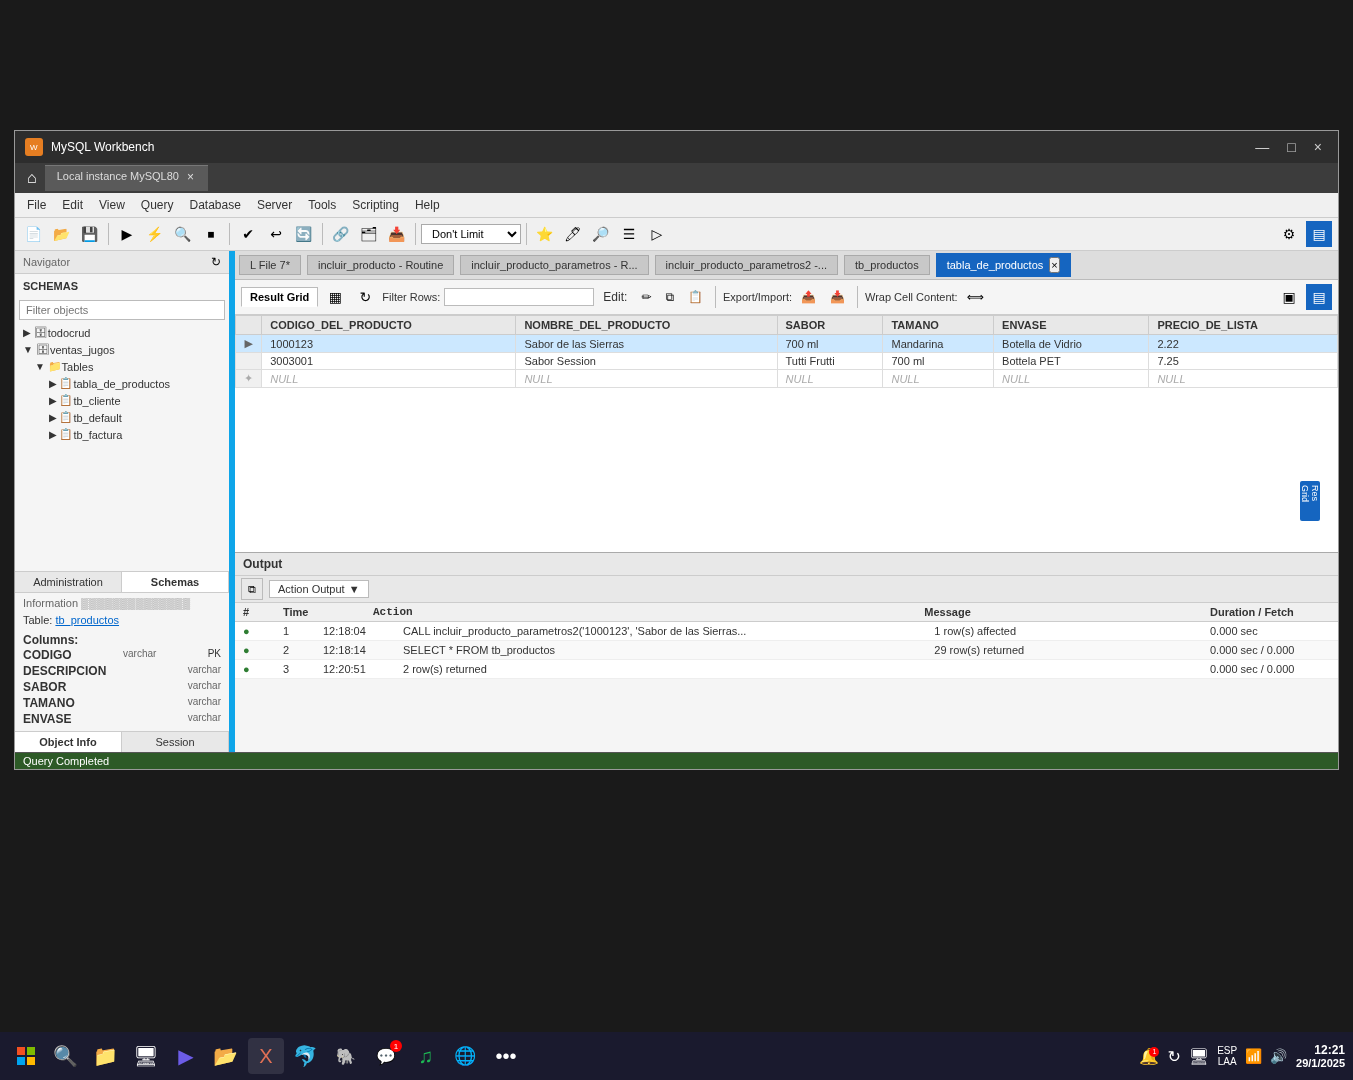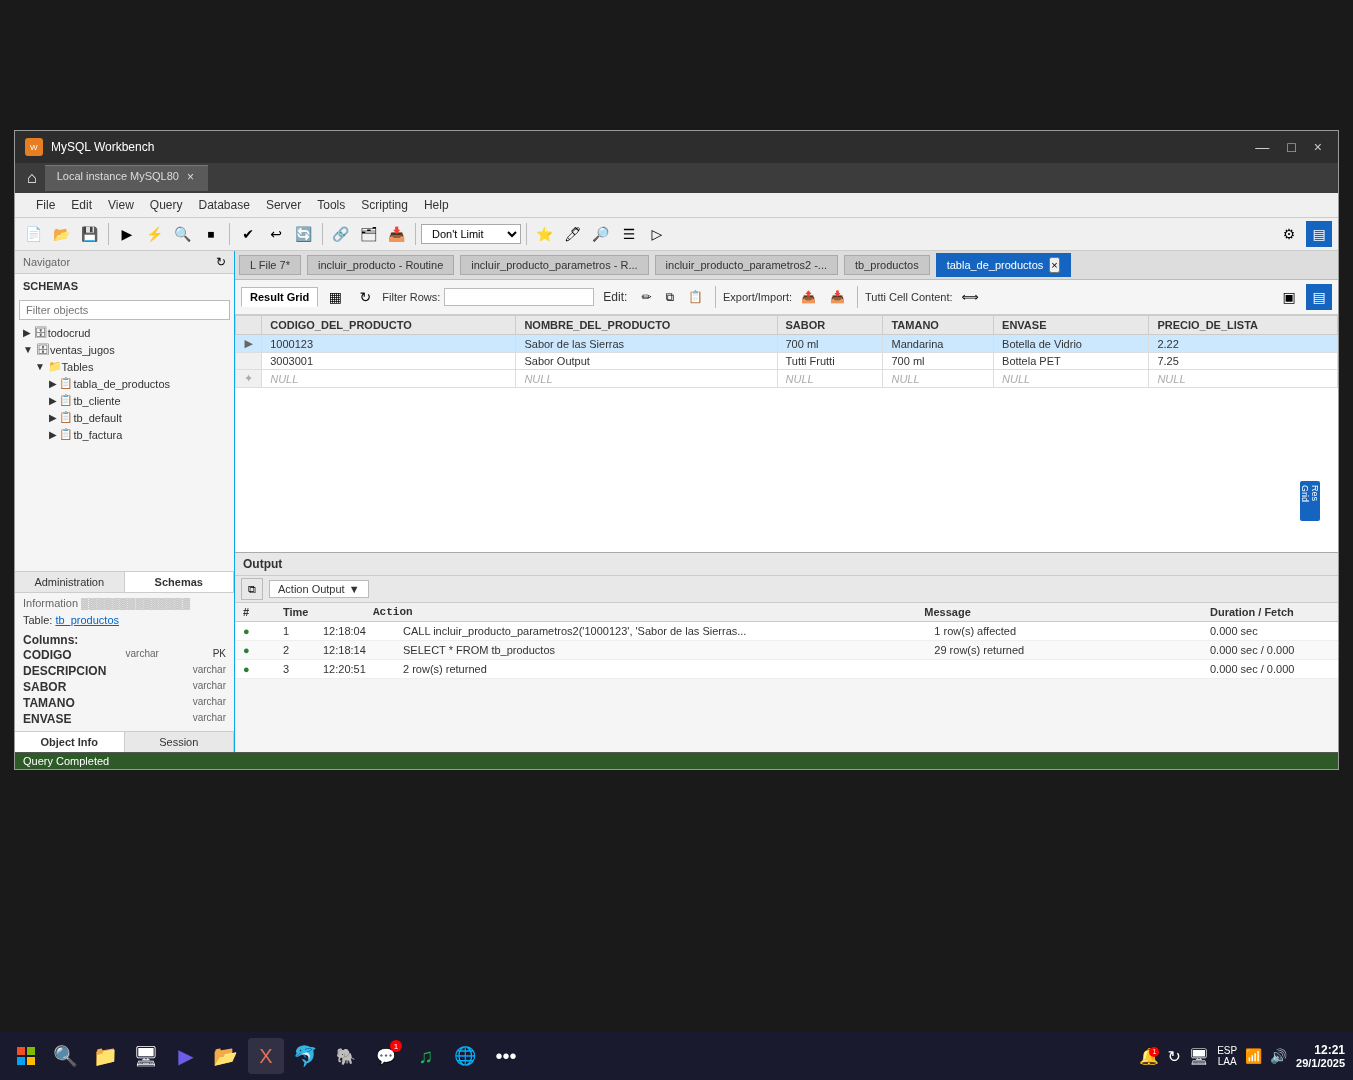--- a/index.html
+++ b/index.html
@@ -14,36 +14,36 @@
     .title-bar-controls { display: flex; gap: 6px; }
     .title-bar-btn { color: #ccc; background: none; border: none; cursor: pointer; padding: 2px 6px; font-size: 14px; }
     
     
     .tab-bar { background: #3c3c3c; display: flex; align-items: center; padding: 0 4px; flex-shrink: 0; height: 30px; }
     .home-btn { background: none; border: none; color: #fff; padding: 4px 8px; cursor: pointer; font-size: 16px; }
     .tab { background: #5a5a5a; color: #ddd; padding: 4px 12px; margin-right: 2px; font-size: 11px; display: flex; align-items: flex-start; gap: 6px; cursor: pointer; border-top: 1px solid #777; min-width: 120px; height: 26px; }
     .tab-close { background: none; border: none; color: inherit; cursor: pointer; font-size: 12px; padding: 0 2px; }
     
     
-    .menu-bar { background: #f0f0f0; display: flex; align-items: flex-end; border-bottom: 1px solid #ccc; padding: 2px 13px; flex-shrink: 0; }
+    .menu-bar { background: #f0f0f0; display: flex; align-items: flex-end; border-bottom: 1px solid #ccc; padding: 2px 4px; flex-shrink: 0; }
     .menu-item { padding: 3px 8px; cursor: pointer; font-size: 12px; }
     
     
     .toolbar { background: #f0f0f0; display: flex; align-items: center; padding: 3px 6px; border-bottom: 1px solid #ccc; gap: 2px; flex-shrink: 0; }
     .tool-btn { width: 26px; height: 26px; background: none; border: 1px solid transparent; cursor: pointer; display: flex; align-items: center; justify-content: center; font-size: 14px; }
     .toolbar-sep { width: 1px; height: 22px; background: #bbb; margin: 0 3px; }
     .limit-select { padding: 2px 6px; border: 1px solid #aaa; background: white; font-size: 11px; width: 100px; }
     .toolbar-spacer { flex: 1; }
     .toolbar-right { display: flex; gap: 4px; }
     
     
     .main-content { display: flex; flex: 1; overflow: hidden; }
     
     
-    .navigator { width: 220px; background: #f5f5f5; border-right: 1px solid #0ea5e9; display: flex; flex-direction: column; flex-shrink: 0; overflow: hidden; }
+    .navigator { width: 220px; background: #f5f5f5; border-right: 6px solid #0ea5e9; display: flex; flex-direction: column; flex-shrink: 0; overflow: hidden; }
     .nav-header { padding: 4px 8px; font-size: 11px; color: #666; background: #e8e8e8; border-bottom: 1px solid #ccc; display: flex; align-items: center; justify-content: space-between; }
     .nav-section-title { font-weight: bold; font-size: 11px; padding: 6px 8px 4px; }
     .filter-box { margin: 4px; }
     .filter-input { width: 100%; padding: 3px 6px; border: 1px solid #bbb; font-size: 11px; }
     .tree-item { display: flex; align-items: center; padding: 2px 8px; cursor: pointer; font-size: 11px; }
     .tree-item .arrow { margin-right: 3px; font-size: 10px; }
     .tree-child { padding-left: 20px; }
     .tree-child2 { padding-left: 34px; }
     
     .nav-bottom { border-top: 1px solid #ccc; }
@@ -320,21 +320,21 @@
           <input class="filter-rows-input" type="text" style="">
           <span class="edit-btn">Edit:</span>
           <button class="edit-btn">✏</button>
           <button class="edit-btn">⧉</button>
           <button class="edit-btn">📋</button>
           <div class="toolbar-sep"></div>
           <span class="export-label">Export/Import:</span>
           <button class="edit-btn">📤</button>
           <button class="edit-btn">📥</button>
           <div class="toolbar-sep"></div>
-          <span class="wrap-label">Tutti Cell Content:</span>
+          <span class="wrap-label">Wrap Cell Content:</span>
           <button class="edit-btn">⟺</button>
           <div class="toolbar-spacer"></div>
           <button class="tool-btn" style="margin-left:4px;">▣</button>
           <button class="tool-btn" style="background:#1565c0;color:white;">▤</button>
         </div>
 
         <div class="data-table-wrap">
           <table class="data-table">
             <thead>
               <tr>
@@ -353,21 +353,21 @@
                 <td>1000123</td>
                 <td>Sabor de las Sierras</td>
                 <td>700 ml</td>
                 <td>Mandarina</td>
                 <td>Botella de Vidrio</td>
                 <td>2.22</td>
               </tr>
               <tr>
                 <td class="row-indicator"></td>
                 <td>3003001</td>
-                <td>Sabor Output</td>
+                <td>Sabor Session</td>
                 <td>Tutti Frutti</td>
                 <td>700 ml</td>
                 <td>Bottela PET</td>
                 <td>7.25</td>
               </tr>
               <tr class="new-row">
                 <td class="row-indicator">✦</td>
                 <td class="null-val">NULL</td>
                 <td class="null-val">NULL</td>
                 <td class="null-val">NULL</td>

